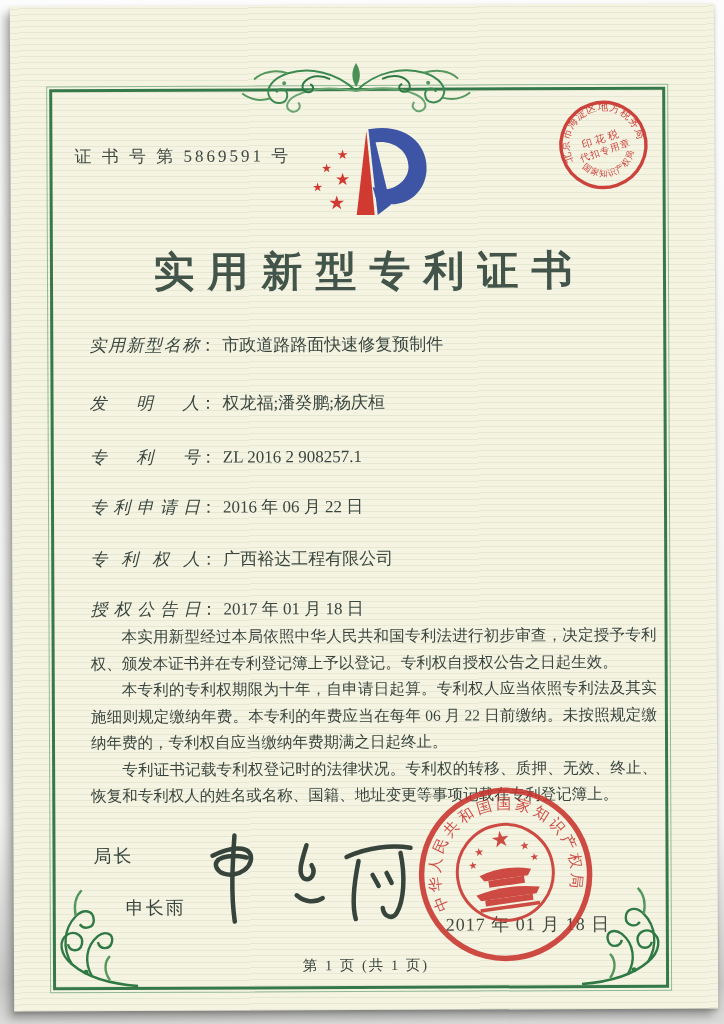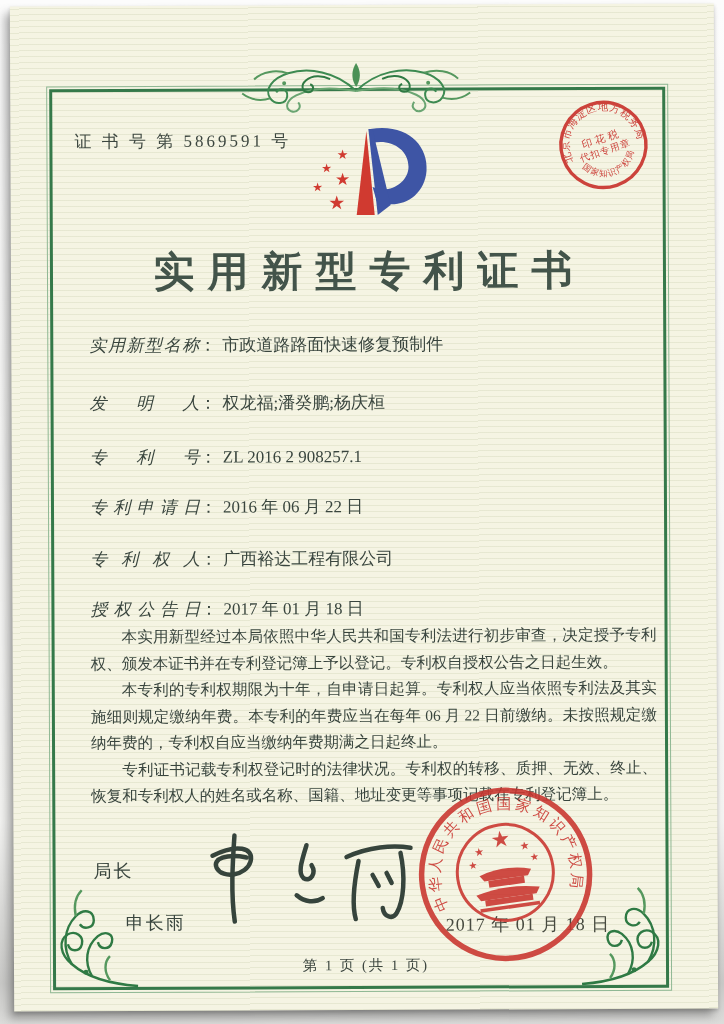--- a/index.html
+++ b/index.html
@@ -9,32 +9,32 @@
   .paper{position:absolute;left:12px;top:5px;width:704px;height:1005px;
          background:
            repeating-linear-gradient(0deg, rgba(156,168,118,0.16) 0 1px, rgba(0,0,0,0) 1px 6px),
            #f5f4e3;
          transform:rotate(-0.25deg);
          box-shadow:-5px 7px 10px rgba(70,70,70,0.45), 0 2px 4px rgba(0,0,0,0.2);}
   .frame-outer{position:absolute;left:36px;top:80px;width:620px;height:905px;
          border:1px solid #8fb894;}
   .frame-inner{position:absolute;left:2px;top:2px;right:2px;bottom:2px;
          border:3px solid #35794a;}
-  .cert-no{position:absolute;left:64px;top:124px;font-size:17px;letter-spacing:3px;color:#3c463f;text-align:right;}
+  .cert-no{position:absolute;left:64px;top:139px;font-size:17px;letter-spacing:3px;color:#3c463f;text-align:right;}
   .logo{position:absolute;left:272px;top:104px;width:170px;height:132px;}
   .doc-title{position:absolute;left:0;right:0;top:239px;text-align:center;
          font-size:41px;font-weight:600;letter-spacing:13px;text-indent:13px;color:#43544a;}
   .fields{position:absolute;left:78px;top:328px;width:560px;}
   .field{position:absolute;left:0;font-size:17px;color:#39453e;white-space:nowrap;}
   .field .lbl{display:inline-block;min-width:110px;text-align:justify;text-align-last:justify;vertical-align:bottom;font-style:italic;}
   .field .colon{margin-right:6px;}
   .paras{position:absolute;left:78px;top:618px;width:566px;font-size:15.5px;
          line-height:26.5px;color:#39453e;text-align:justify;}
   .paras p{margin:0;text-indent:2em;}
-  .signer{position:absolute;left:80px;top:838px;font-size:18px;color:#39453e;letter-spacing:2px;margin-top:15px;}
+  .signer{position:absolute;left:80px;top:838px;font-size:18px;color:#39453e;letter-spacing:2px;}
   .signer .name{display:block;margin-top:28px;padding-left:32px;}
   .signature{position:absolute;left:175px;top:810px;width:240px;height:118px;}
   .tax-stamp{position:absolute;left:540px;top:88px;width:106px;height:106px;
          transform:rotate(-18deg);opacity:0.92;}
   .official-seal{position:absolute;left:402px;top:780px;width:180px;height:180px;
          transform:rotate(-8deg);opacity:0.88;z-index:5;}
   .seal-date{position:absolute;left:432px;top:908px;font-size:18px;letter-spacing:1px;
          color:#474a40;z-index:4;}
   .footer{position:absolute;left:0;right:0;top:951px;text-align:center;
          font-size:14.5px;letter-spacing:2px;color:#3c463f;}

